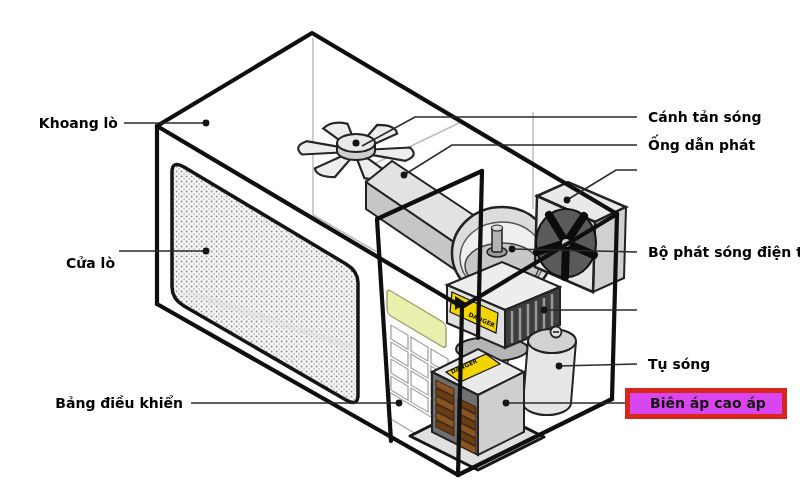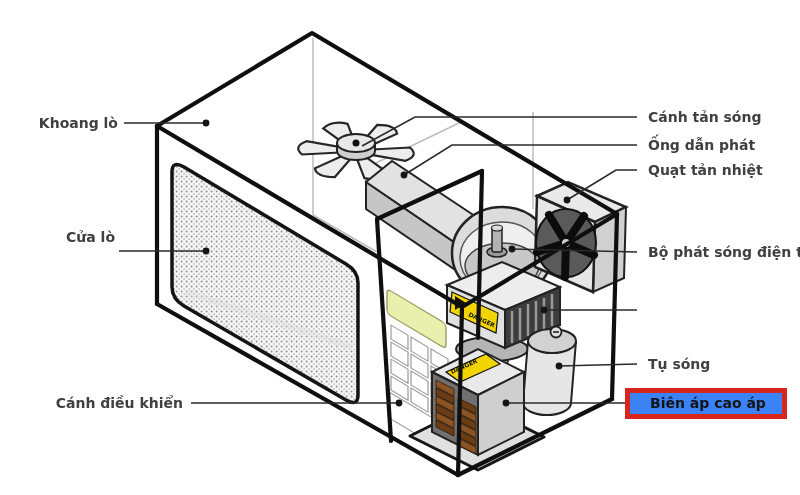--- a/index.html
+++ b/index.html
@@ -1,25 +1,25 @@
 <!DOCTYPE html>
 <html><head>
 <meta charset="utf-8">
 <style>
   html,body{margin:0;padding:0;background:#fff;}
   .stage{position:relative;width:800px;height:495px;background:#fff;overflow:hidden;
          font-family:"DejaVu Sans","Liberation Sans",sans-serif;}
   .stage svg{position:absolute;left:0;top:0;}
   .lbl{position:absolute;font-weight:700;font-size:14px;line-height:18px;
-       color:#404040;white-space:nowrap;}
+       color:#000000;white-space:nowrap;}
   .lbl.r{text-align:center;}
   .lbl.l{text-align:right;}
   .hbox{position:absolute;left:625px;top:388px;width:132px;height:21px;
         border:5px solid #d9261c;padding-left:20px;line-height:21px;
-        font-weight:700;font-size:14px;color:#141414;white-space:nowrap;background:#3b82f6;}
+        font-weight:700;font-size:14px;color:#141414;white-space:nowrap;background:#d946ef;}
 </style>
 </head>
 <body>
 
 <div class="stage">
 
 <svg width="800" height="495" viewBox="0 0 800 495">
   <defs>
     <pattern id="mesh" width="5" height="5" patternUnits="userSpaceOnUse">
       <rect width="5" height="5" fill="#f6f6f6"></rect>
@@ -194,24 +194,23 @@
         <circle cx="404" cy="175" r="3.4"></circle>
     <circle cx="567" cy="200" r="3.4"></circle>
         <circle cx="512" cy="249" r="3.4"></circle>
     <circle cx="544" cy="310" r="3.4"></circle>
         <circle cx="559" cy="366" r="3.4"></circle>
     <circle cx="506" cy="403" r="3.4"></circle>
   </g>
 </svg>
 
   <div class="lbl l" style="right:682px;top:114px;">Khoang lò</div>
-  <div class="lbl l" style="right:685px;top:228px;">Cửa lò</div>
-  <div class="lbl l" style="right:617px;top:394px;">Cánh điều khiển</div>
+  <div class="lbl l" style="right:685px;top:254px;">Cửa lò</div>
+  <div class="lbl l" style="right:617px;top:394px;">Bảng điều khiển</div>
   <div class="lbl r" style="left:648px;top:108px;">Cánh tản sóng</div>
   <div class="lbl r" style="left:648px;top:136px;">Ống dẫn phát</div>
-  <div class="lbl r" style="left:648px;top:161px;">Quạt tản nhiệt</div>
   <div class="lbl r" style="left:648px;top:243px;">Bộ phát sóng điện từ</div>
   <div class="lbl r" style="left:648px;top:355px;">Tụ sóng</div>
   <div class="hbox">
     <span>Biên áp cao áp</span>
   </div>
 
 </div>
 
 </body></html>

